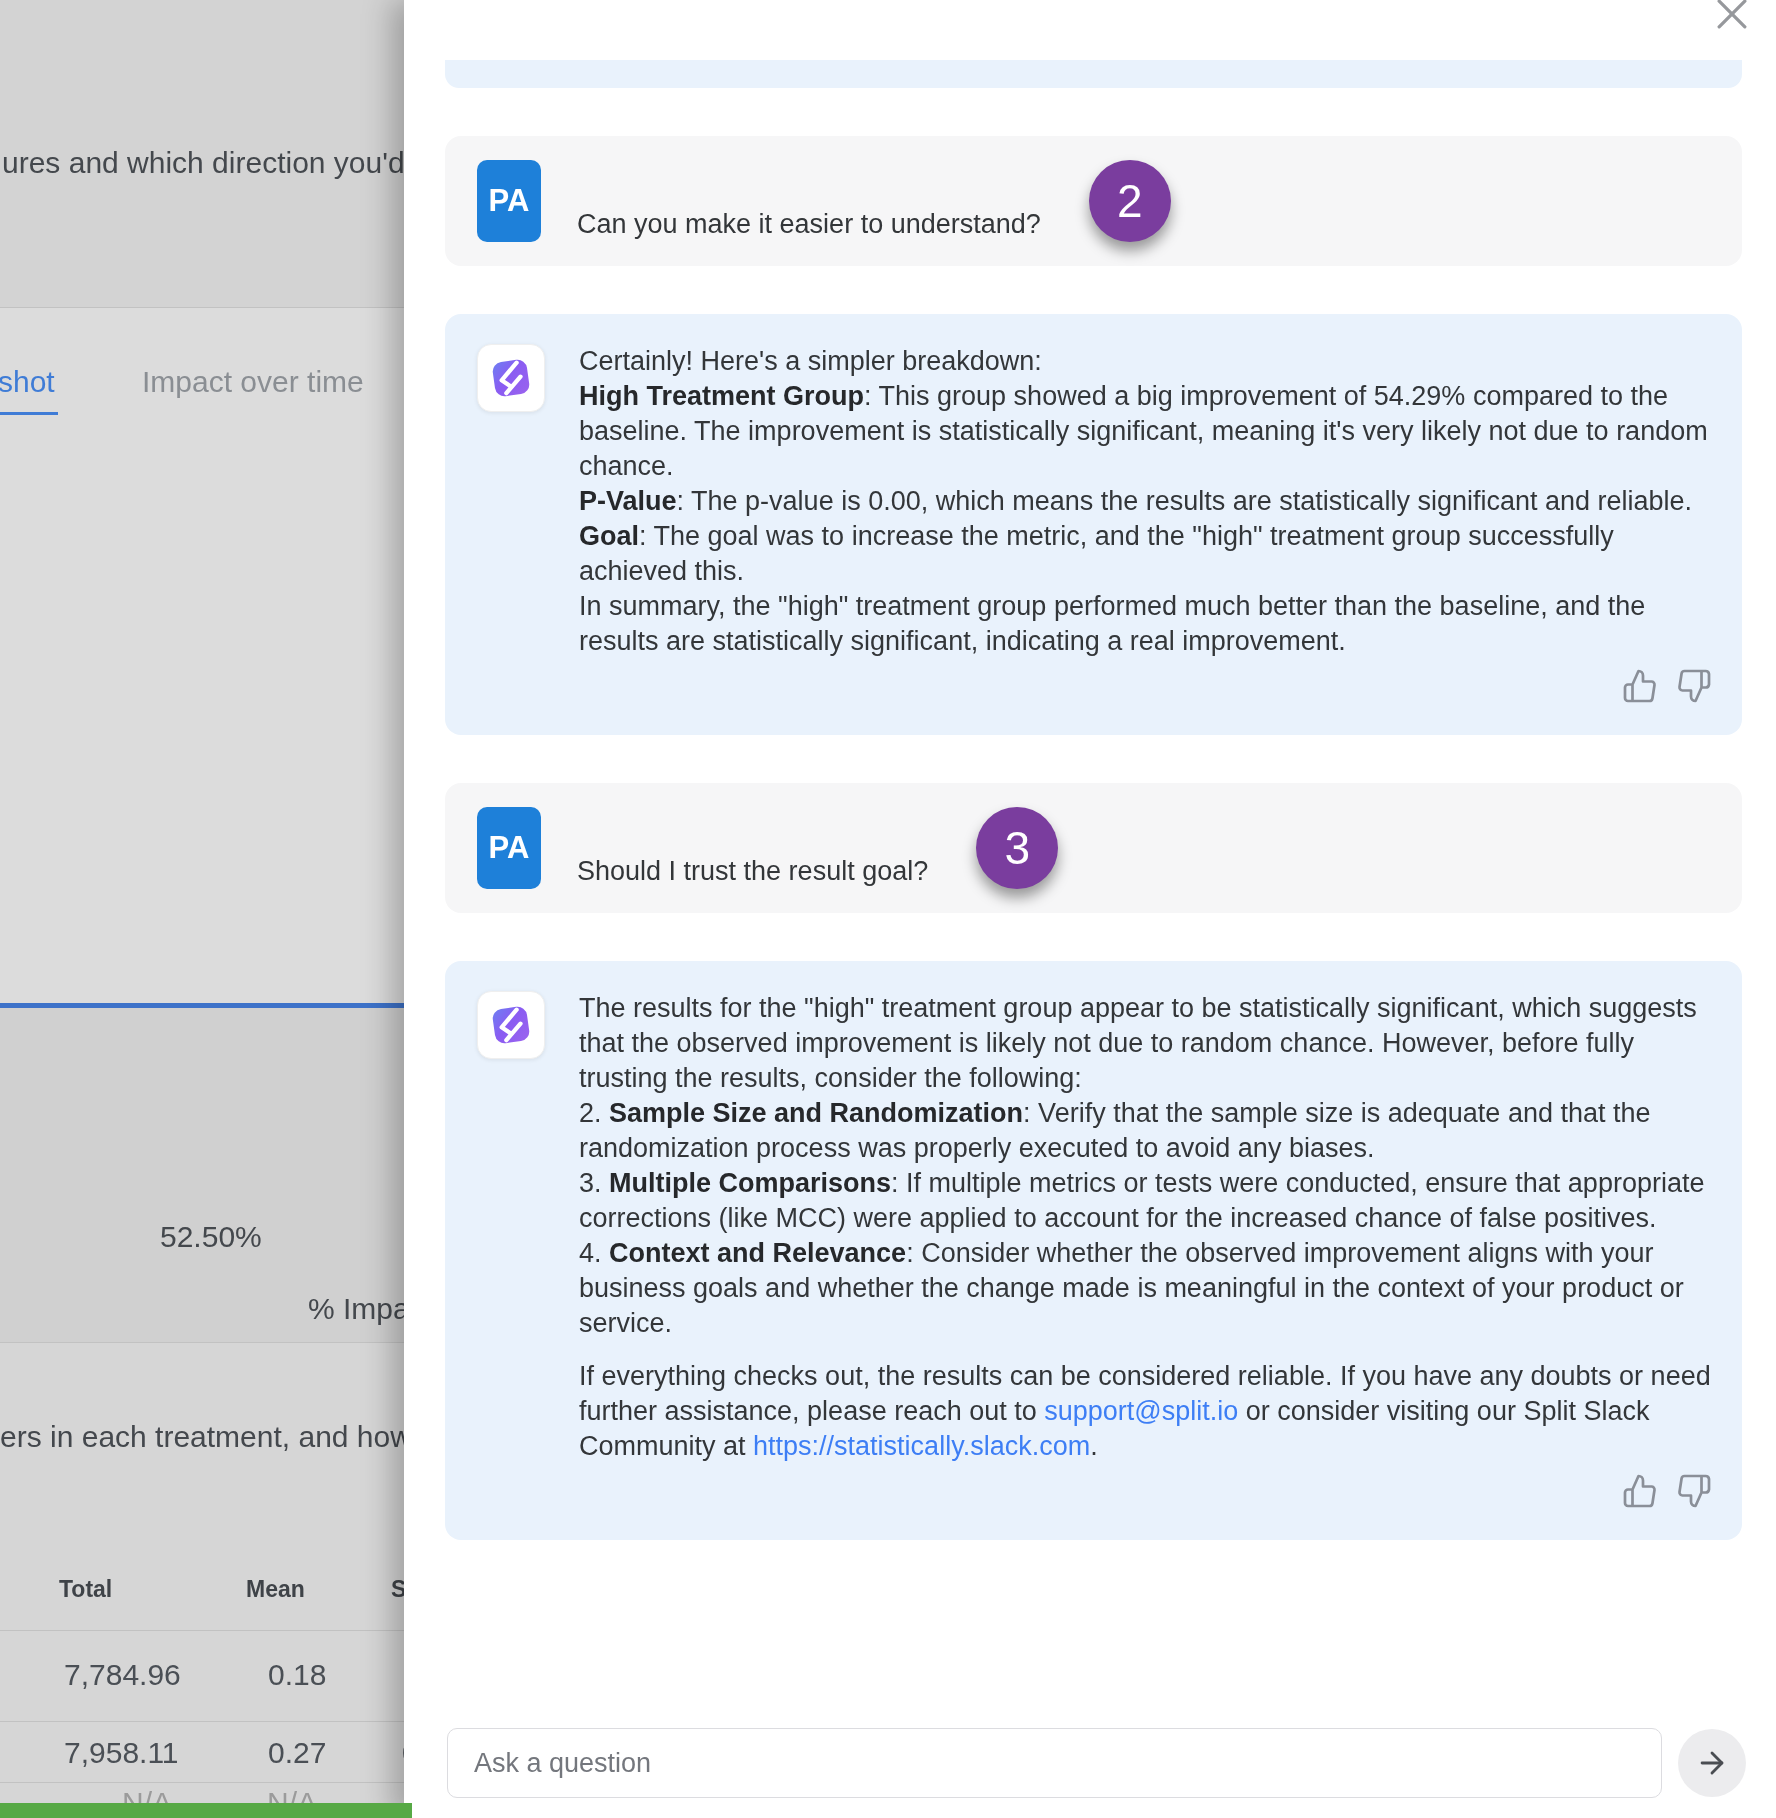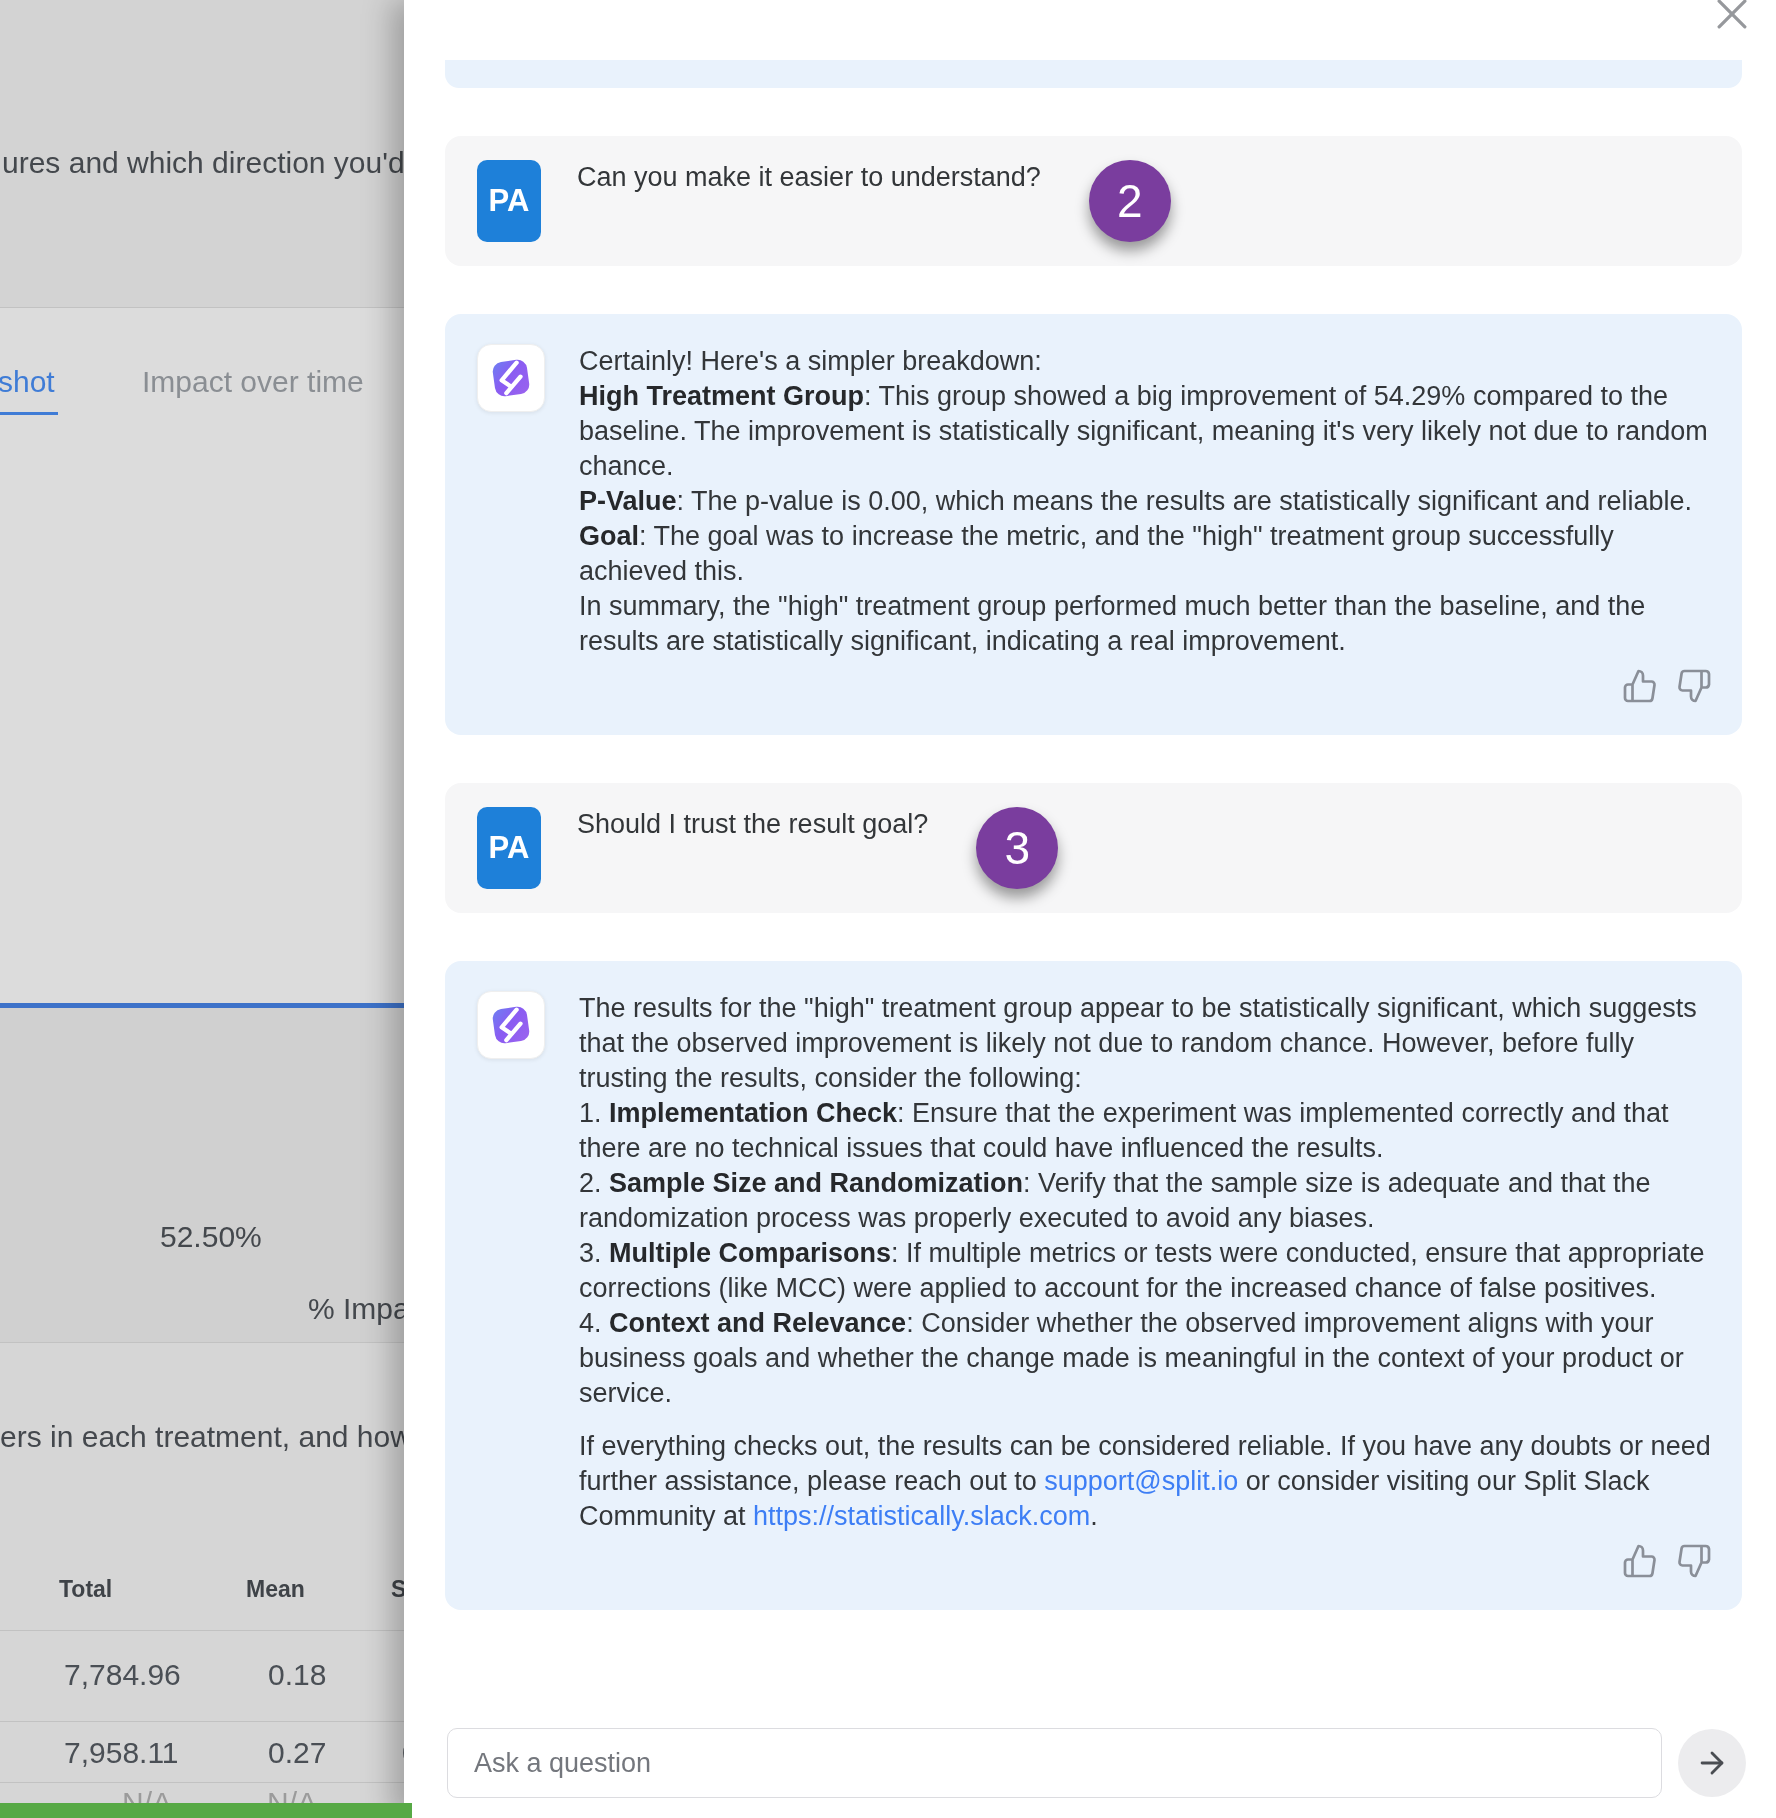--- a/index.html
+++ b/index.html
@@ -47,21 +47,21 @@
   .bubble.assistant{background:#e9f2fc;}
   .avatar-user{
     flex:0 0 64px;width:64px;height:82px;border-radius:10px;background:#1e80d9;color:#fff;
     display:flex;align-items:center;justify-content:center;font-weight:bold;font-size:31px;margin-right:36px;
   }
   .avatar-assistant{
     flex:0 0 66px;width:66px;height:66px;border-radius:14px;background:#ffffff;border:1px solid #efefef;
     box-shadow:0 1px 4px rgba(0,0,0,.08);display:flex;align-items:center;justify-content:center;margin-right:34px;
   }
   .body{flex:1;min-width:0;font-size:27px;line-height:35px;color:#333639;}
-  .bubble.user .body{display:flex;align-items:flex-start;}
+  .bubble.user .body{display:flex;align-items:flex-end;}
   .para{margin:0;}
   .para.gap{margin-top:18px;}
   .para b{font-weight:bold;color:#26282b;}
   a.link{color:#3d7ef5;text-decoration:none;}
   .step-badge{
     flex:0 0 82px;width:82px;height:82px;border-radius:50%;background:#7a3d9e;color:#fff;
     display:inline-flex;align-items:center;justify-content:center;font-size:46px;margin-left:48px;
     box-shadow:0 9px 14px rgba(0,0,0,.38);
   }
   .feedback{display:flex;justify-content:flex-end;gap:14px;margin-top:8px;}
@@ -194,21 +194,20 @@
     </defs>
     <g transform="rotate(-8 24 24)">
       <rect x="6" y="6" width="36" height="36" rx="10" fill="url(#splitGrad)"></rect>
       <path d="M32 9 L14 25 L23 33" fill="none" stroke="#ffffff" stroke-width="4.5" stroke-linejoin="round" stroke-linecap="round"></path>
       <path d="M17 39 L34 24" fill="none" stroke="#ffffff" stroke-width="4.5" stroke-linecap="round"></path>
     </g>
   </svg>
 </div>
         <div class="body">
           <div class="para"><span>The results for the "high" treatment group appear to be statistically significant, which suggests that the observed improvement is likely not due to random chance. However, before fully trusting the results, consider the following:</span></div>
-          <div class="para"><span>1. </span><b>Implementation Check</b><span>: Ensure that the experiment was implemented correctly and that there are no technical issues that could have influenced the results.</span></div>
           <div class="para"><span>2. </span><b>Sample Size and Randomization</b><span>: Verify that the sample size is adequate and that the randomization process was properly executed to avoid any biases.</span></div>
           <div class="para"><span>3. </span><b>Multiple Comparisons</b><span>: If multiple metrics or tests were conducted, ensure that appropriate corrections (like MCC) were applied to account for the increased chance of false positives.</span></div>
           <div class="para"><span>4. </span><b>Context and Relevance</b><span>: Consider whether the observed improvement aligns with your business goals and whether the change made is meaningful in the context of your product or service.</span></div>
           <div class="para gap"><span>If everything checks out, the results can be considered reliable. If you have any doubts or need further assistance, please reach out to </span><a href="#" class="link">support@split.io</a><span> or consider visiting our Split Slack Community at </span><a href="#" class="link">https://statistically.slack.com</a><span>.</span></div>
   <div class="feedback">
     <button class="fb-btn">
       <svg viewBox="0 0 24 24" fill="none" stroke="currentColor" stroke-width="1.8" stroke-linecap="round" stroke-linejoin="round">
         <path d="M14 9V5a3 3 0 0 0-3-3l-4 9v11h11.28a2 2 0 0 0 2-1.7l1.38-9a2 2 0 0 0-2-2.3zM7 22H4a2 2 0 0 1-2-2v-7a2 2 0 0 1 2-2h3"></path>
       </svg>
     </button>

